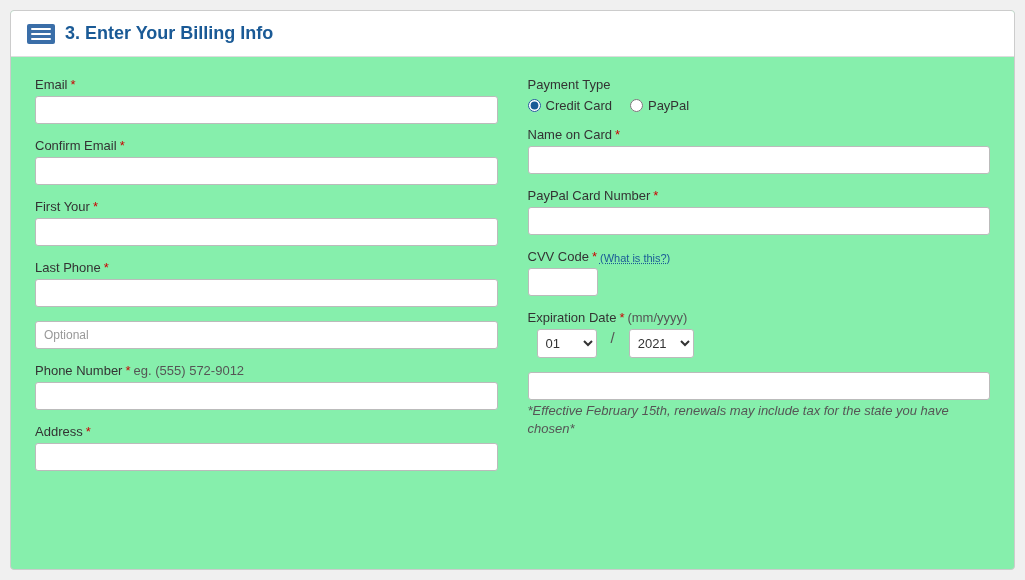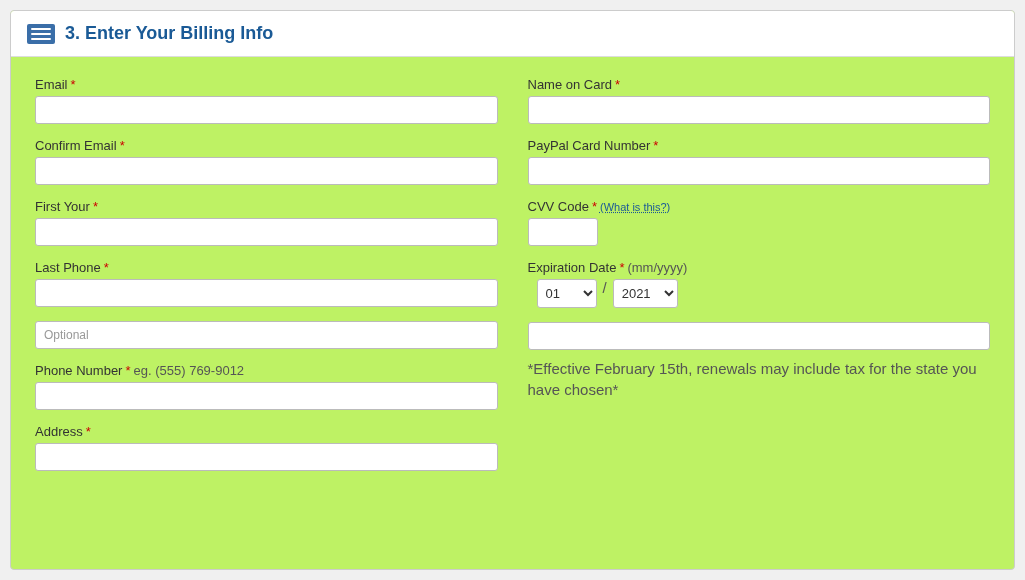--- a/index.html
+++ b/index.html
@@ -5,21 +5,21 @@
     * { box-sizing: border-box; margin: 0; padding: 0; }
     body {
       font-family: Arial, sans-serif;
       background: #f0f0f0;
       display: flex;
       align-items: center;
       justify-content: center;
       min-height: 100vh;
     }
     .card {
-      background: #bef264;
+      background: #86efac;
       border: 1px solid #ccc;
       border-radius: 4px;
       width: 1005px;
       min-height: 560px;
       padding: 0;
       overflow: hidden;
     }
     .card-header {
       display: flex;
       align-items: center;
@@ -63,21 +63,21 @@
       gap: 0;
     }
     .field-group {
       margin-bottom: 14px;
     }
     .field-label {
       font-size: 13px;
       color: #333;
       margin-bottom: 4px;
       display: flex;
-      align-items: center;
+      align-items: flex-end;
       gap: 3px;
       flex-wrap: wrap;
     }
     .required {
       color: #c00;
       font-size: 13px;
     }
     .hint {
       font-size: 13px;
       color: #555;
@@ -121,42 +121,43 @@
     }
     .radio-option input[type="radio"] {
       accent-color: #1a5a96;
     }
     .cvv-input {
       width: 70px !important;
     }
     .expiration-row {
       display: flex;
       align-items: flex-start;
-      gap: 6px;
+      gap: 14px;
       padding-left: 9px;
     }
     .exp-select {
       border: 1px solid #bbb;
       border-radius: 3px;
       padding: 5px 4px;
       font-size: 13px;
       color: #333;
       background: #fff;
       cursor: pointer;
     }
     .exp-select-month { width: 60px; }
     .exp-select-year { width: 65px; }
     .slash {
       font-size: 15px;
       color: #555;
     }
     .tax-note {
-      font-size: 15px;
+      font-size: 13px;
       color: #555;
-      margin-top: 8px;
+      font-style: italic;
+      margin-top: 2px;
       line-height: 1.4;
     }
     .company-input::placeholder {
       color: #999;
     }
   </style>
 </head>
 <body>
 
 <div class="card">
@@ -207,37 +208,50 @@
       </div>
 
       <div class="field-group">
         <input type="text" class="company-input" placeholder="Optional" style="">
       </div>
 
       <div class="field-group">
         <label class="field-label">
           <span>Phone Number</span>
           <span class="required">*</span>
-          <span class="hint">eg. (555) 769-9012</span>
+          <span class="hint">eg. (555) 572-9012</span>
         </label>
         <input type="text" style="">
       </div>
 
       <div class="field-group">
         <label class="field-label">
           <span>Address</span>
           <span class="required">*</span>
         </label>
         <input type="text" style="">
       </div>
 
     </div>
 
     <div class="col-right">
 
+      <div class="payment-type-group">
+        <div class="payment-type-label">Payment Type</div>
+        <div class="radio-options">
+          <label class="radio-option">
+            <input type="radio" name="payment_type" checked="" style="">
+            <span>Credit Card</span>
+          </label>
+          <label class="radio-option">
+            <input type="radio" name="payment_type" style="">
+            <span>PayPal</span>
+          </label>
+        </div>
+      </div>
 
       <div class="field-group">
         <label class="field-label">
           <span>Name on Card</span>
           <span class="required">*</span>
         </label>
         <input type="text" style="">
       </div>
 
       <div class="field-group">

